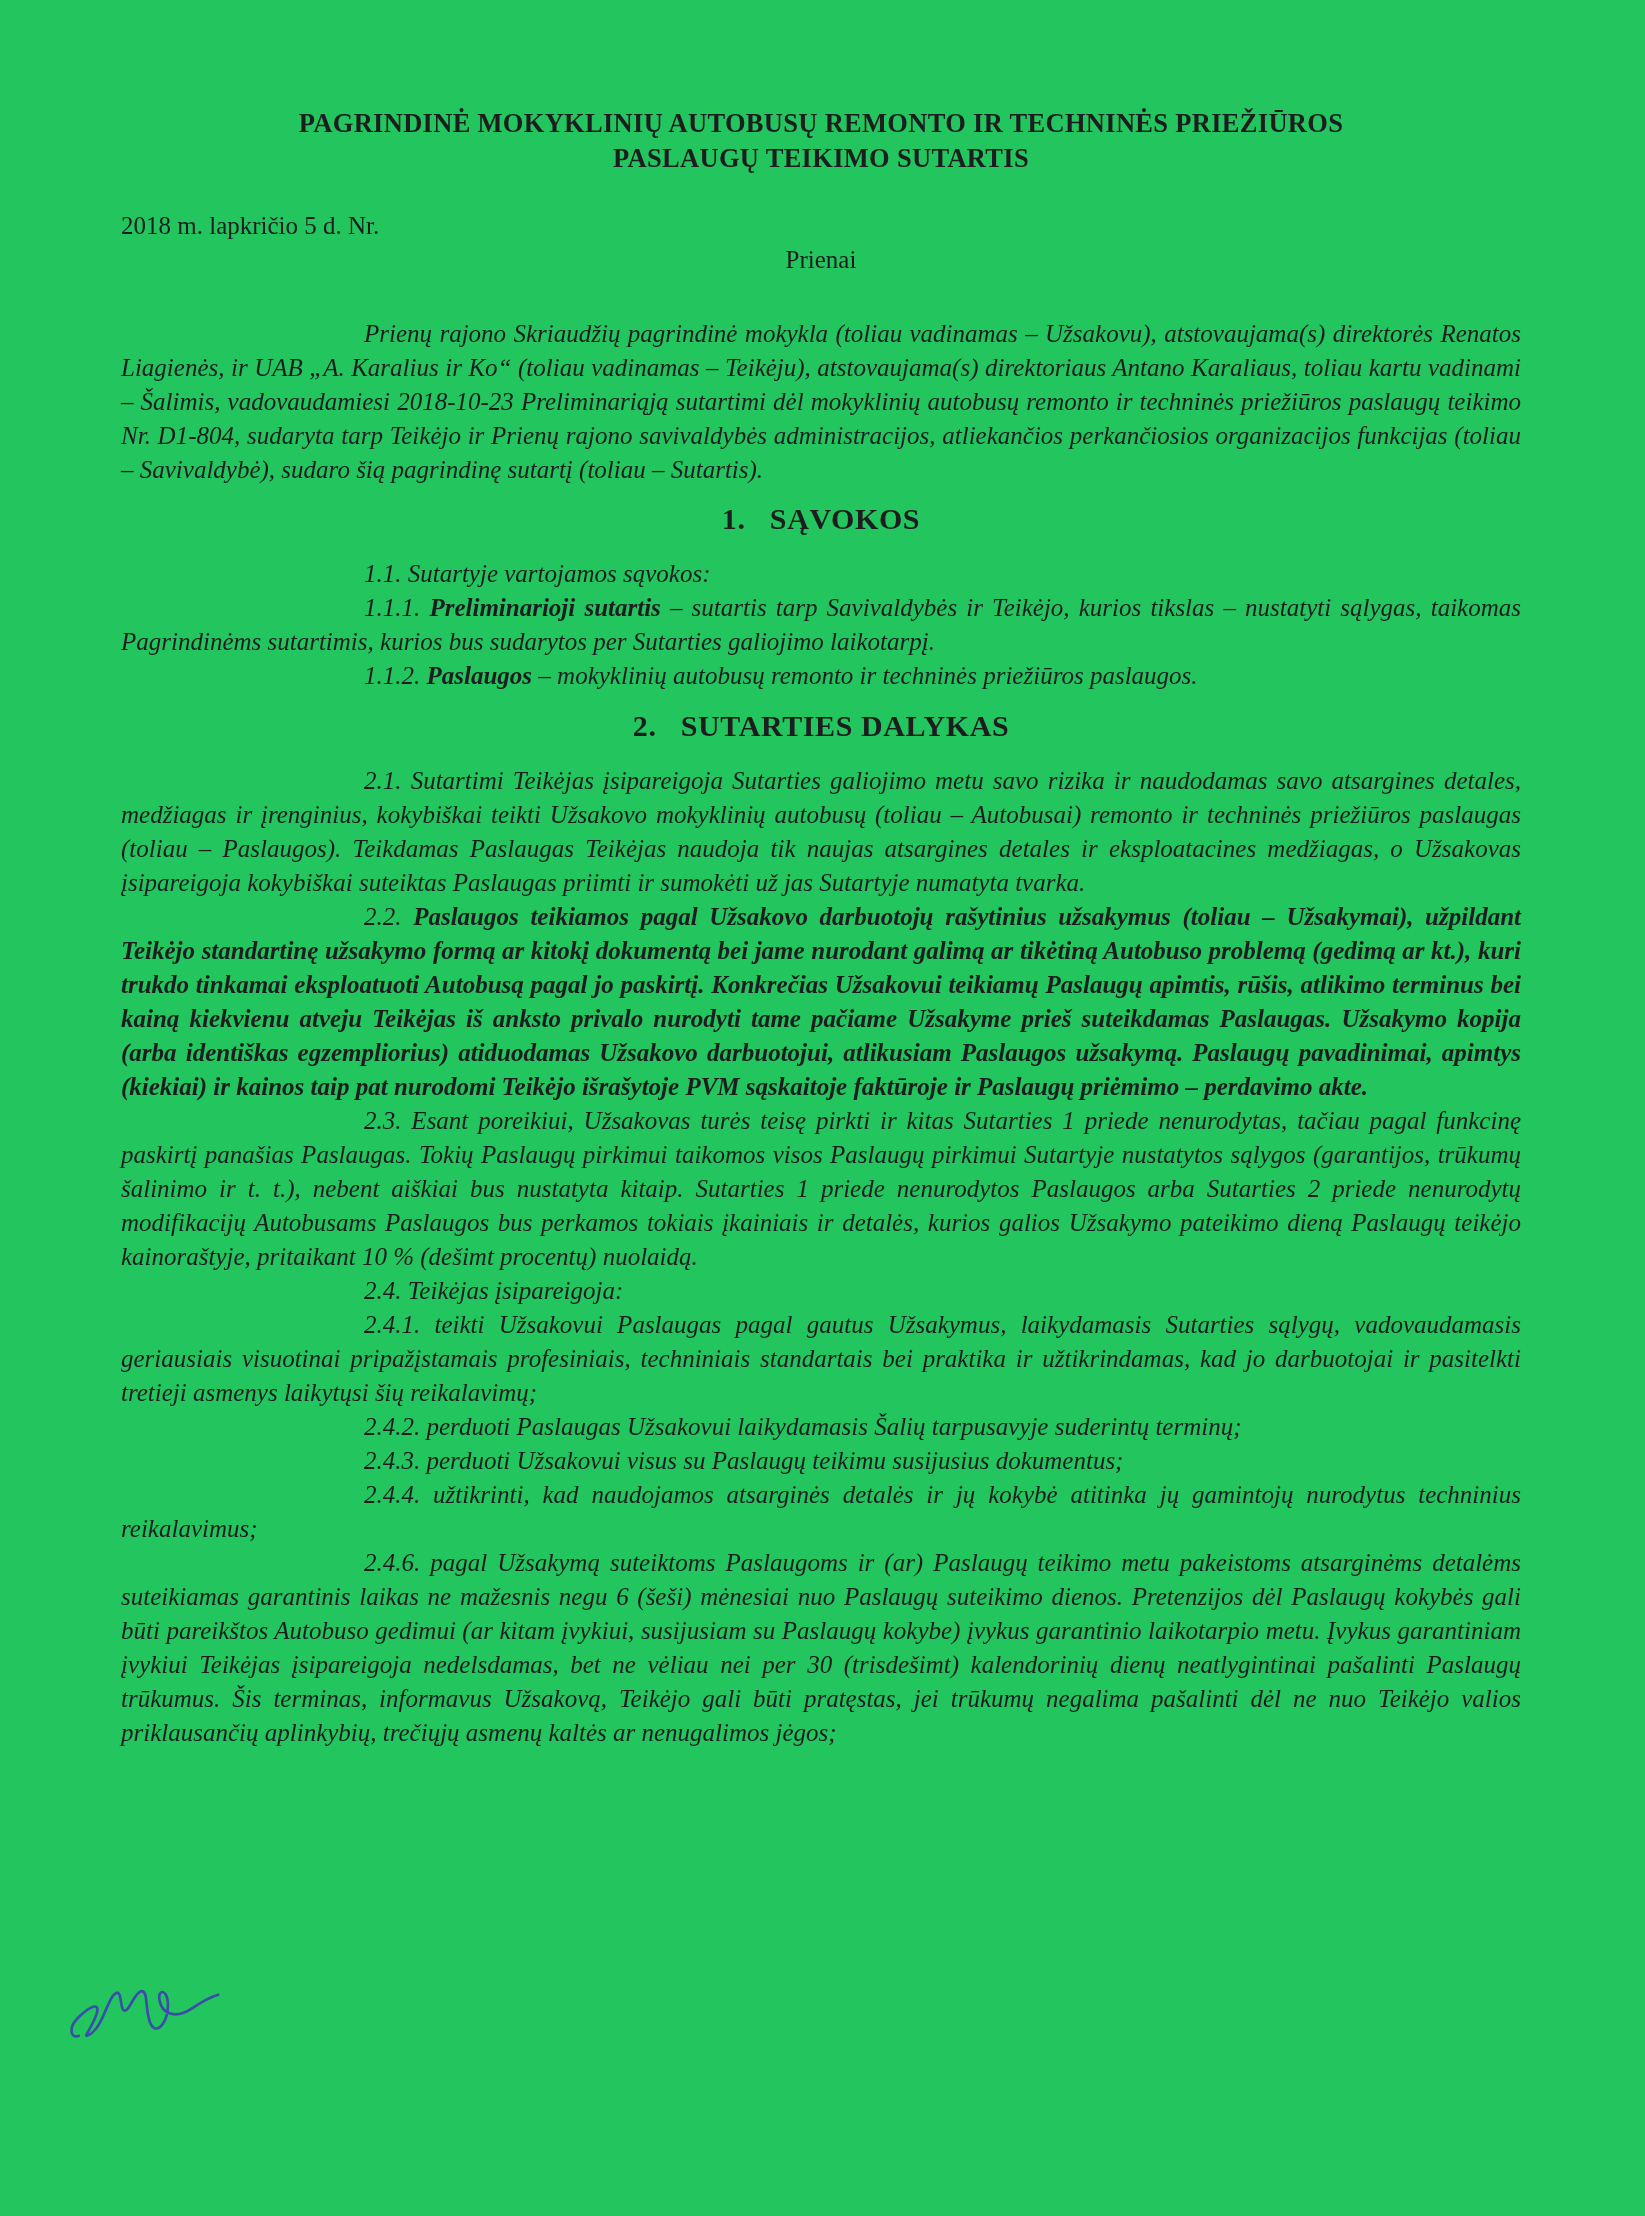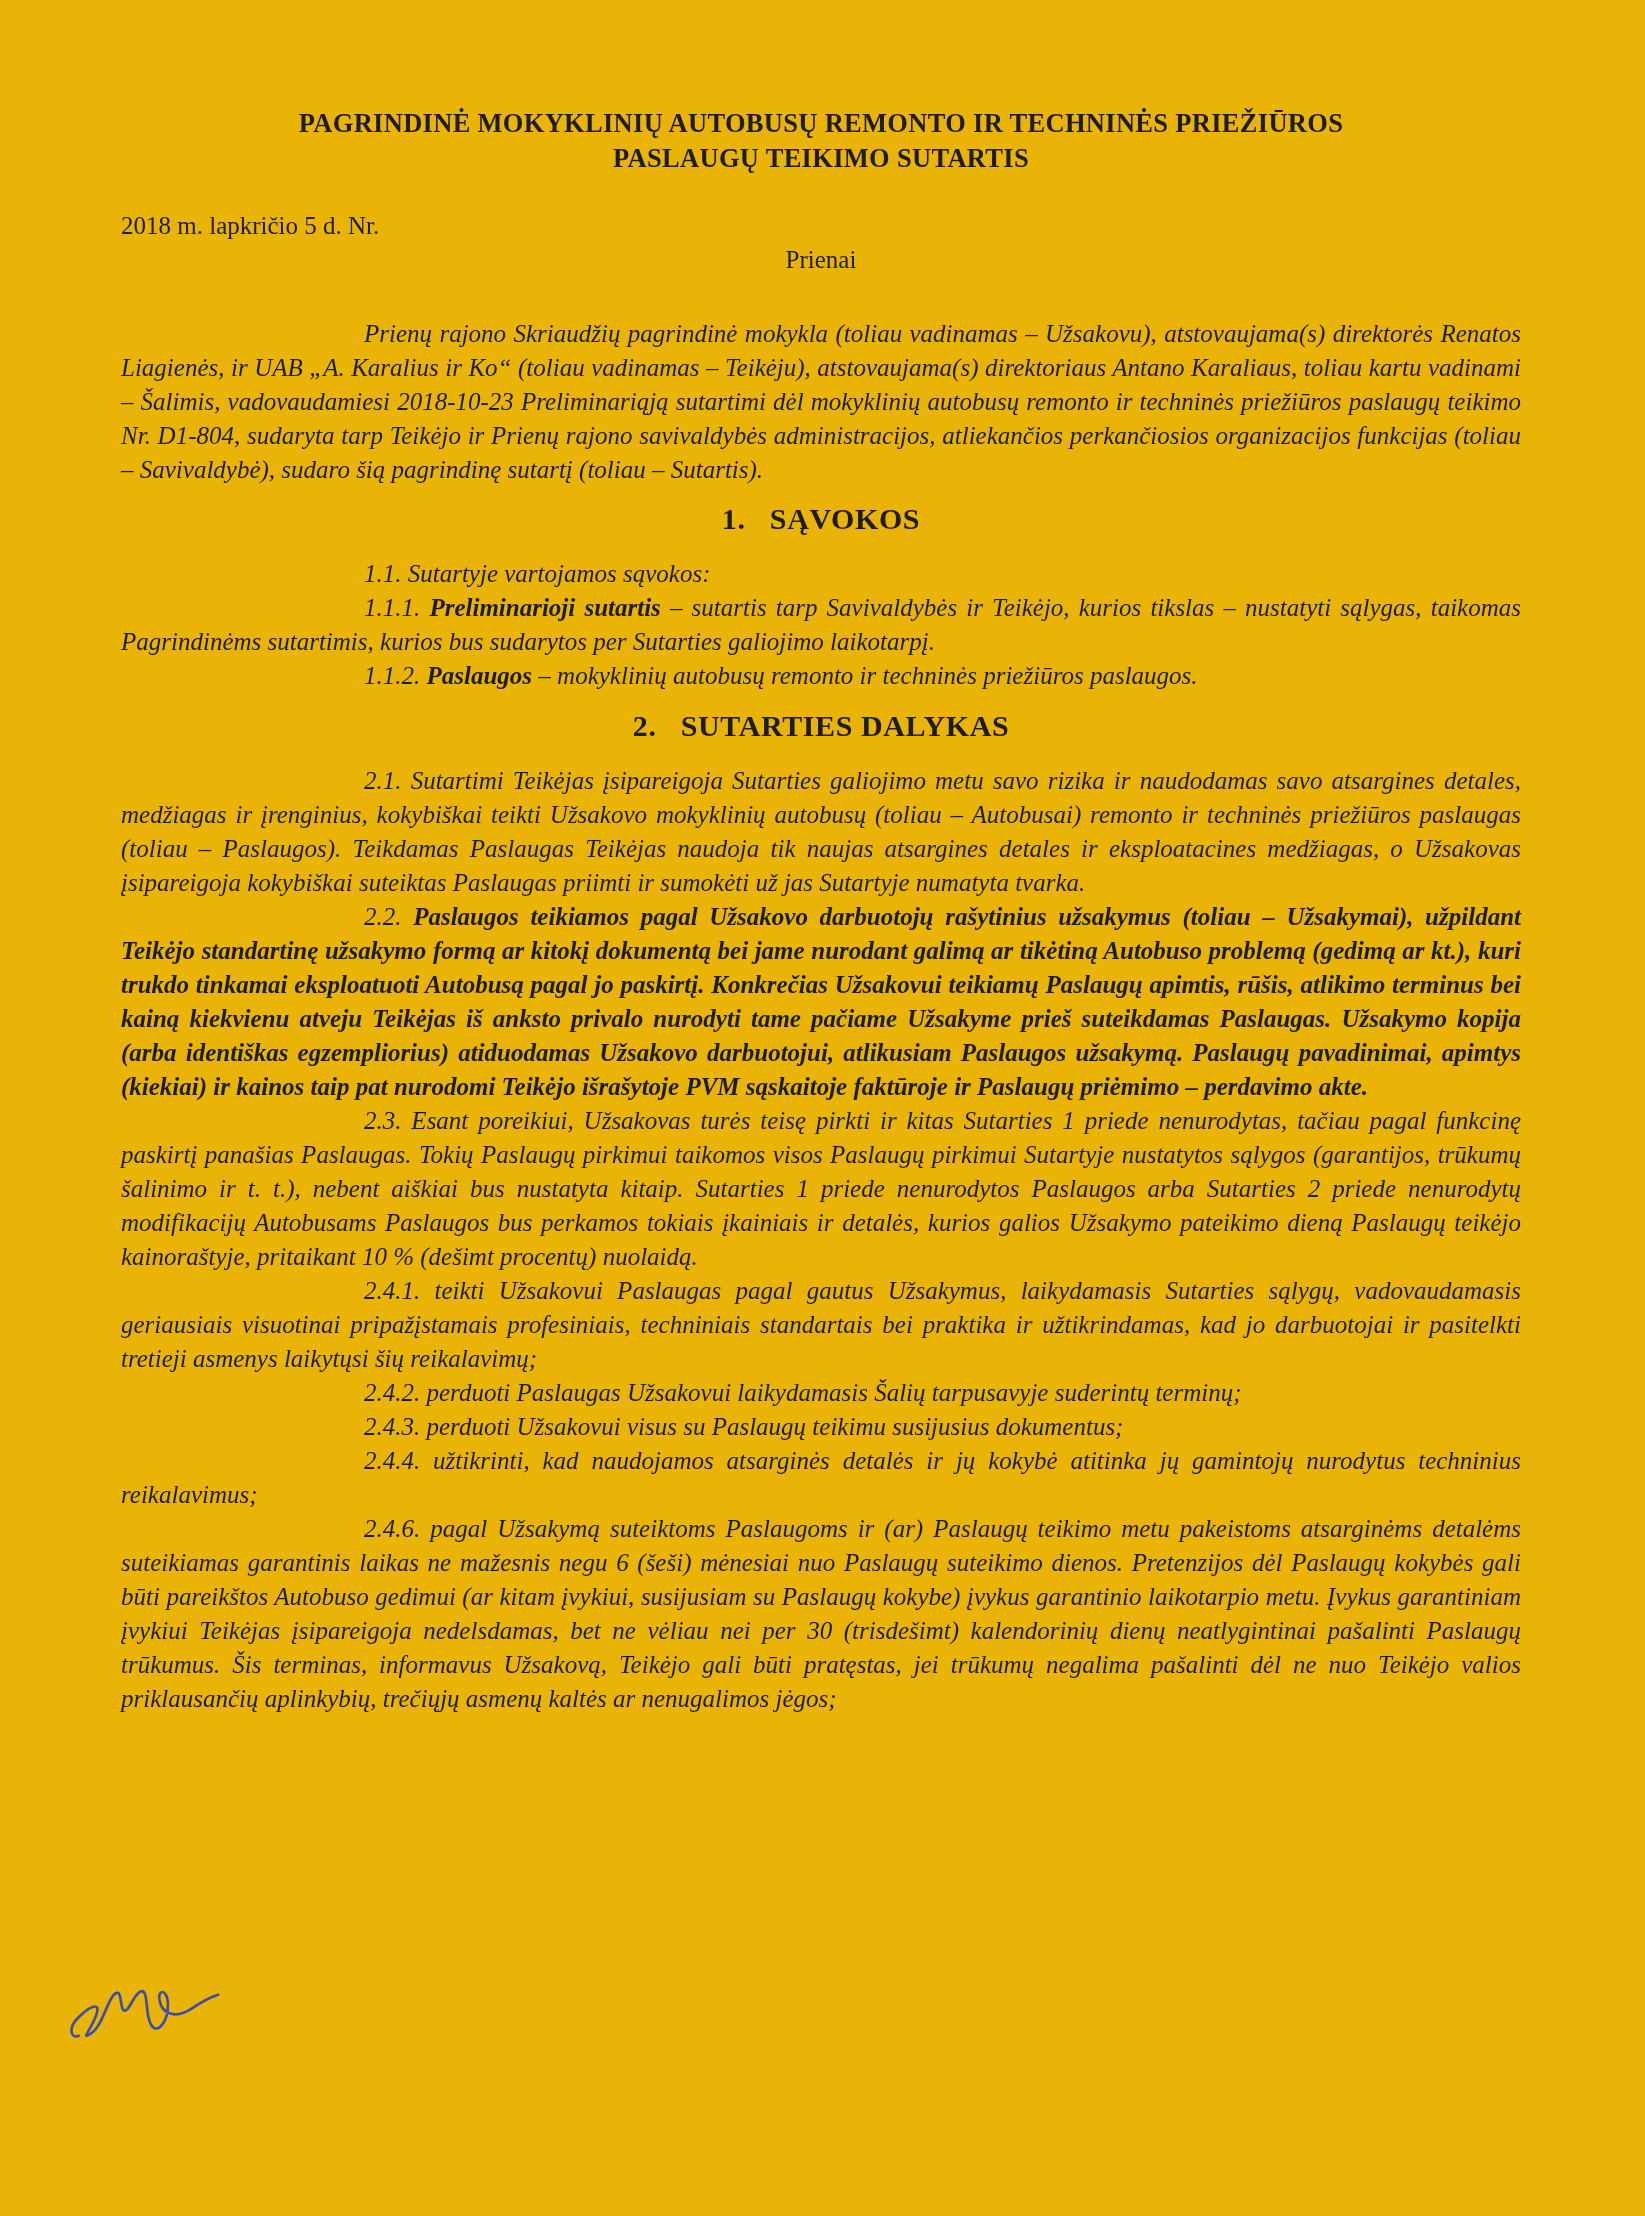--- a/index.html
+++ b/index.html
@@ -1,20 +1,20 @@
 <!DOCTYPE html>
 <html style="font-size:9.4px"><head>
 <meta charset="utf-8">
 <style>
   html, body { margin: 0; padding: 0; background: #ffffff; }
   .page {
     position: relative;
     width: 1646px;
     height: 2216px;
-    background: #eab308;
+    background: #22c55e;
     color: #1d1d20;
     font-family: "Liberation Serif", "DejaVu Serif", serif;
     font-size: 25px;
     line-height: 34px;
     box-sizing: border-box;
     padding: 106px 125px 0 121px;
     overflow: hidden;
   }
   .title {
     font-size: 26.5px;
@@ -62,20 +62,21 @@
   <div id="doc-body">
       <p class="para"><span>Prienų rajono Skriaudžių pagrindinė mokykla (toliau vadinamas – Užsakovu), atstovaujama(s) direktorės Renatos Liagienės, ir UAB „A. Karalius ir Ko“ (toliau vadinamas – Teikėju), atstovaujama(s) direktoriaus Antano Karaliaus, toliau kartu vadinami – Šalimis, vadovaudamiesi 2018-10-23 Preliminariąją sutartimi dėl mokyklinių autobusų remonto ir techninės priežiūros paslaugų teikimo Nr. D1-804, sudaryta tarp Teikėjo ir Prienų rajono savivaldybės administracijos, atliekančios perkančiosios organizacijos funkcijas (toliau – Savivaldybė), sudaro šią pagrindinę sutartį (toliau – Sutartis).</span></p>
       <h2 class="sec-heading"><span>1.&nbsp;&nbsp;&nbsp;SĄVOKOS</span></h2>
       <p class="para"><span>1.1. Sutartyje vartojamos sąvokos:</span></p>
       <p class="para"><span>1.1.1. </span><span class="bold">Preliminarioji sutartis</span><span> – sutartis tarp Savivaldybės ir Teikėjo, kurios tikslas – nustatyti sąlygas, taikomas Pagrindinėms sutartimis, kurios bus sudarytos per Sutarties galiojimo laikotarpį.</span></p>
       <p class="para"><span>1.1.2. </span><span class="bold">Paslaugos</span><span> – mokyklinių autobusų remonto ir techninės priežiūros paslaugos.</span></p>
       <h2 class="sec-heading"><span>2.&nbsp;&nbsp;&nbsp;SUTARTIES DALYKAS</span></h2>
       <p class="para"><span>2.1. Sutartimi Teikėjas įsipareigoja Sutarties galiojimo metu savo rizika ir naudodamas savo atsargines detales, medžiagas ir įrenginius, kokybiškai teikti Užsakovo mokyklinių autobusų (toliau – Autobusai) remonto ir techninės priežiūros paslaugas (toliau – Paslaugos). Teikdamas Paslaugas Teikėjas naudoja tik naujas atsargines detales ir eksploatacines medžiagas, o Užsakovas įsipareigoja kokybiškai suteiktas Paslaugas priimti ir sumokėti už jas Sutartyje numatyta tvarka.</span></p>
       <p class="para"><span>2.2. </span><span class="bold">Paslaugos teikiamos pagal Užsakovo darbuotojų rašytinius užsakymus (toliau – Užsakymai), užpildant Teikėjo standartinę užsakymo formą ar kitokį dokumentą bei jame nurodant galimą ar tikėtiną Autobuso problemą (gedimą ar kt.), kuri trukdo tinkamai eksploatuoti Autobusą pagal jo paskirtį. Konkrečias Užsakovui teikiamų Paslaugų apimtis, rūšis, atlikimo terminus bei kainą kiekvienu atveju Teikėjas iš anksto privalo nurodyti tame pačiame Užsakyme prieš suteikdamas Paslaugas. Užsakymo kopija (arba identiškas egzempliorius) atiduodamas Užsakovo darbuotojui, atlikusiam Paslaugos užsakymą. Paslaugų pavadinimai, apimtys (kiekiai) ir kainos taip pat nurodomi Teikėjo išrašytoje PVM sąskaitoje faktūroje ir Paslaugų priėmimo – perdavimo akte.</span></p>
       <p class="para"><span>2.3.  Esant poreikiui, Užsakovas turės teisę pirkti ir kitas Sutarties 1 priede nenurodytas, tačiau pagal funkcinę paskirtį panašias Paslaugas. Tokių Paslaugų pirkimui taikomos visos Paslaugų pirkimui Sutartyje nustatytos sąlygos (garantijos, trūkumų šalinimo ir t. t.), nebent aiškiai bus nustatyta kitaip. Sutarties 1 priede nenurodytos Paslaugos arba Sutarties 2 priede nenurodytų modifikacijų Autobusams Paslaugos bus perkamos tokiais įkainiais ir detalės, kurios galios Užsakymo pateikimo dieną Paslaugų teikėjo kainoraštyje, pritaikant 10 % (dešimt procentų) nuolaidą.</span></p>
+      <p class="para"><span>2.4. Teikėjas įsipareigoja:</span></p>
       <p class="para"><span>2.4.1. teikti Užsakovui Paslaugas pagal gautus Užsakymus, laikydamasis Sutarties sąlygų, vadovaudamasis geriausiais visuotinai pripažįstamais profesiniais, techniniais standartais bei praktika ir užtikrindamas, kad jo darbuotojai ir pasitelkti tretieji asmenys laikytųsi šių reikalavimų;</span></p>
       <p class="para"><span>2.4.2. perduoti Paslaugas Užsakovui laikydamasis Šalių tarpusavyje suderintų terminų;</span></p>
       <p class="para"><span>2.4.3. perduoti Užsakovui visus su Paslaugų teikimu susijusius dokumentus;</span></p>
       <p class="para"><span>2.4.4. užtikrinti, kad naudojamos atsarginės detalės ir jų kokybė atitinka jų gamintojų nurodytus techninius reikalavimus;</span></p>
       <p class="para"><span>2.4.6. pagal Užsakymą suteiktoms Paslaugoms ir (ar) Paslaugų teikimo metu pakeistoms atsarginėms detalėms suteikiamas garantinis laikas ne mažesnis negu 6 (šeši)  mėnesiai nuo Paslaugų suteikimo dienos. Pretenzijos dėl Paslaugų kokybės gali būti pareikštos Autobuso gedimui (ar kitam įvykiui, susijusiam su Paslaugų kokybe) įvykus garantinio laikotarpio metu. Įvykus garantiniam įvykiui Teikėjas įsipareigoja nedelsdamas, bet ne vėliau nei per 30 (trisdešimt) kalendorinių dienų neatlygintinai pašalinti Paslaugų trūkumus. Šis terminas, informavus Užsakovą, Teikėjo gali būti pratęstas, jei trūkumų negalima pašalinti dėl ne nuo Teikėjo valios priklausančių aplinkybių, trečiųjų asmenų kaltės ar nenugalimos jėgos;</span></p>
     </div>
 
   <svg class="signature" width="159" height="82" viewBox="0 0 270 140" aria-hidden="true">
     <path d="M16 114 C 2 120, -2 100, 14 84 C 34 64, 54 54, 46 78 C 38 102, 20 120, 34 112
              C 58 98, 64 52, 78 42 C 90 34, 86 64, 92 70 C 100 78, 110 42, 122 38

